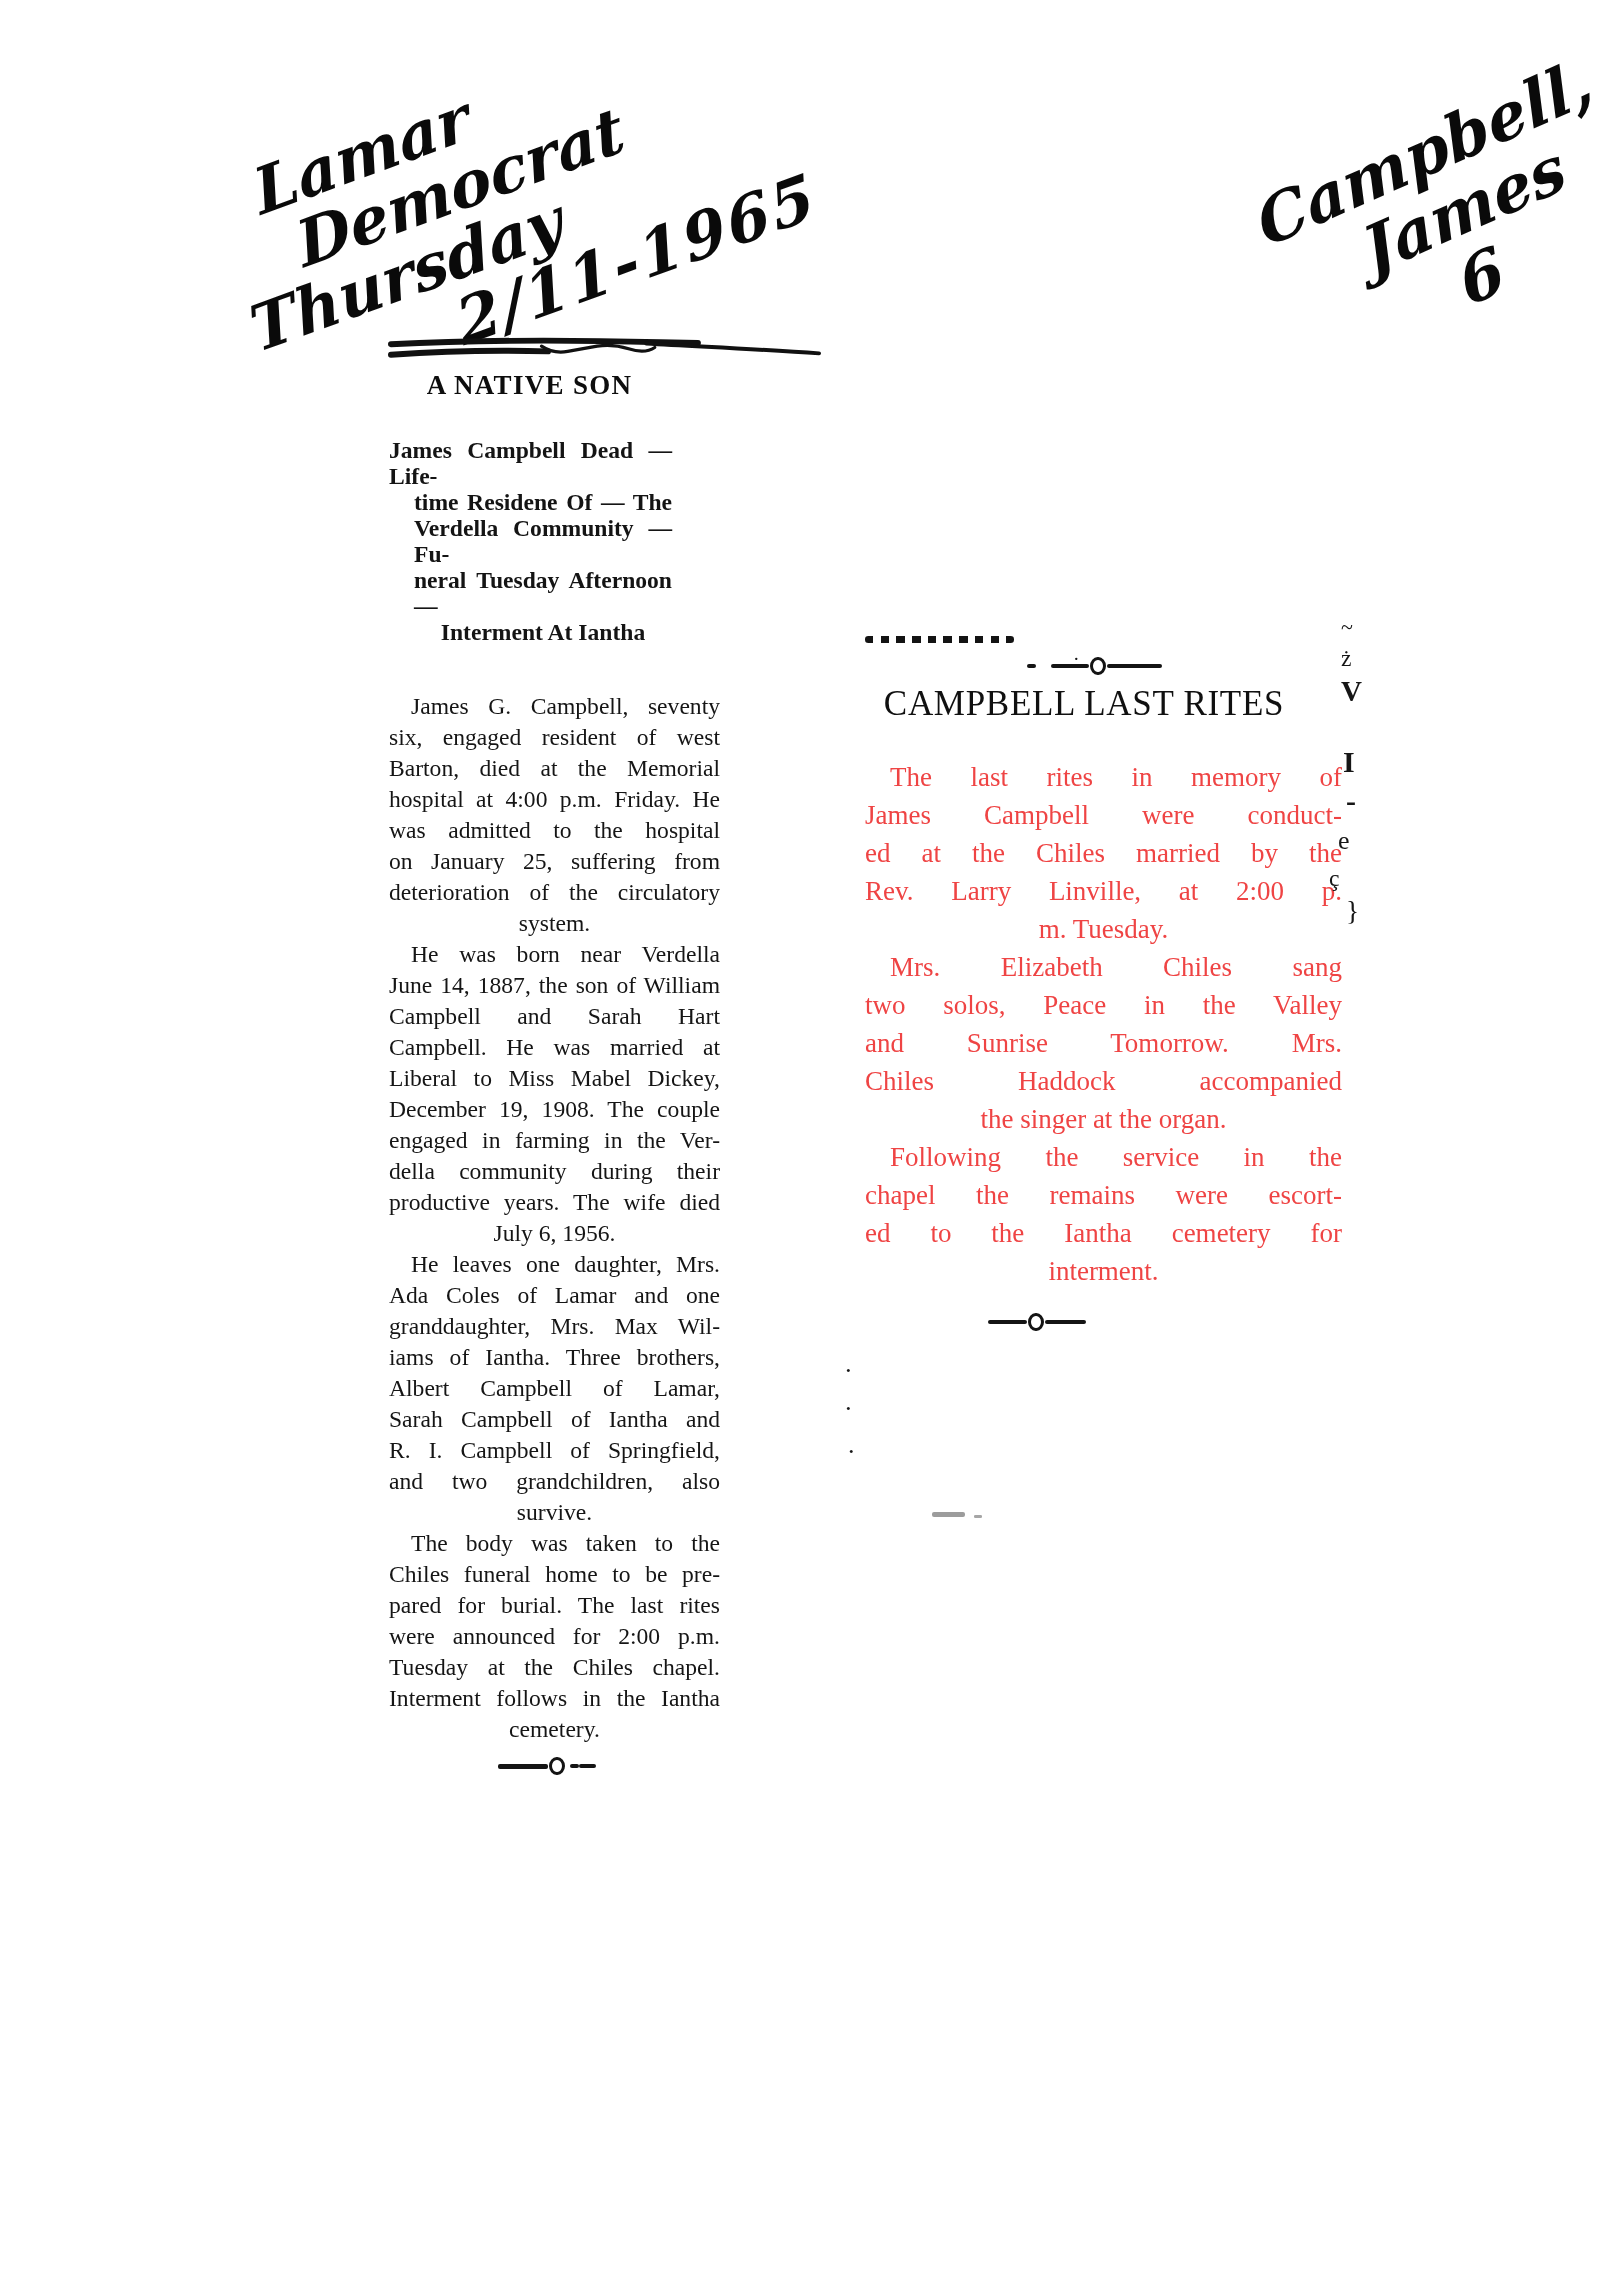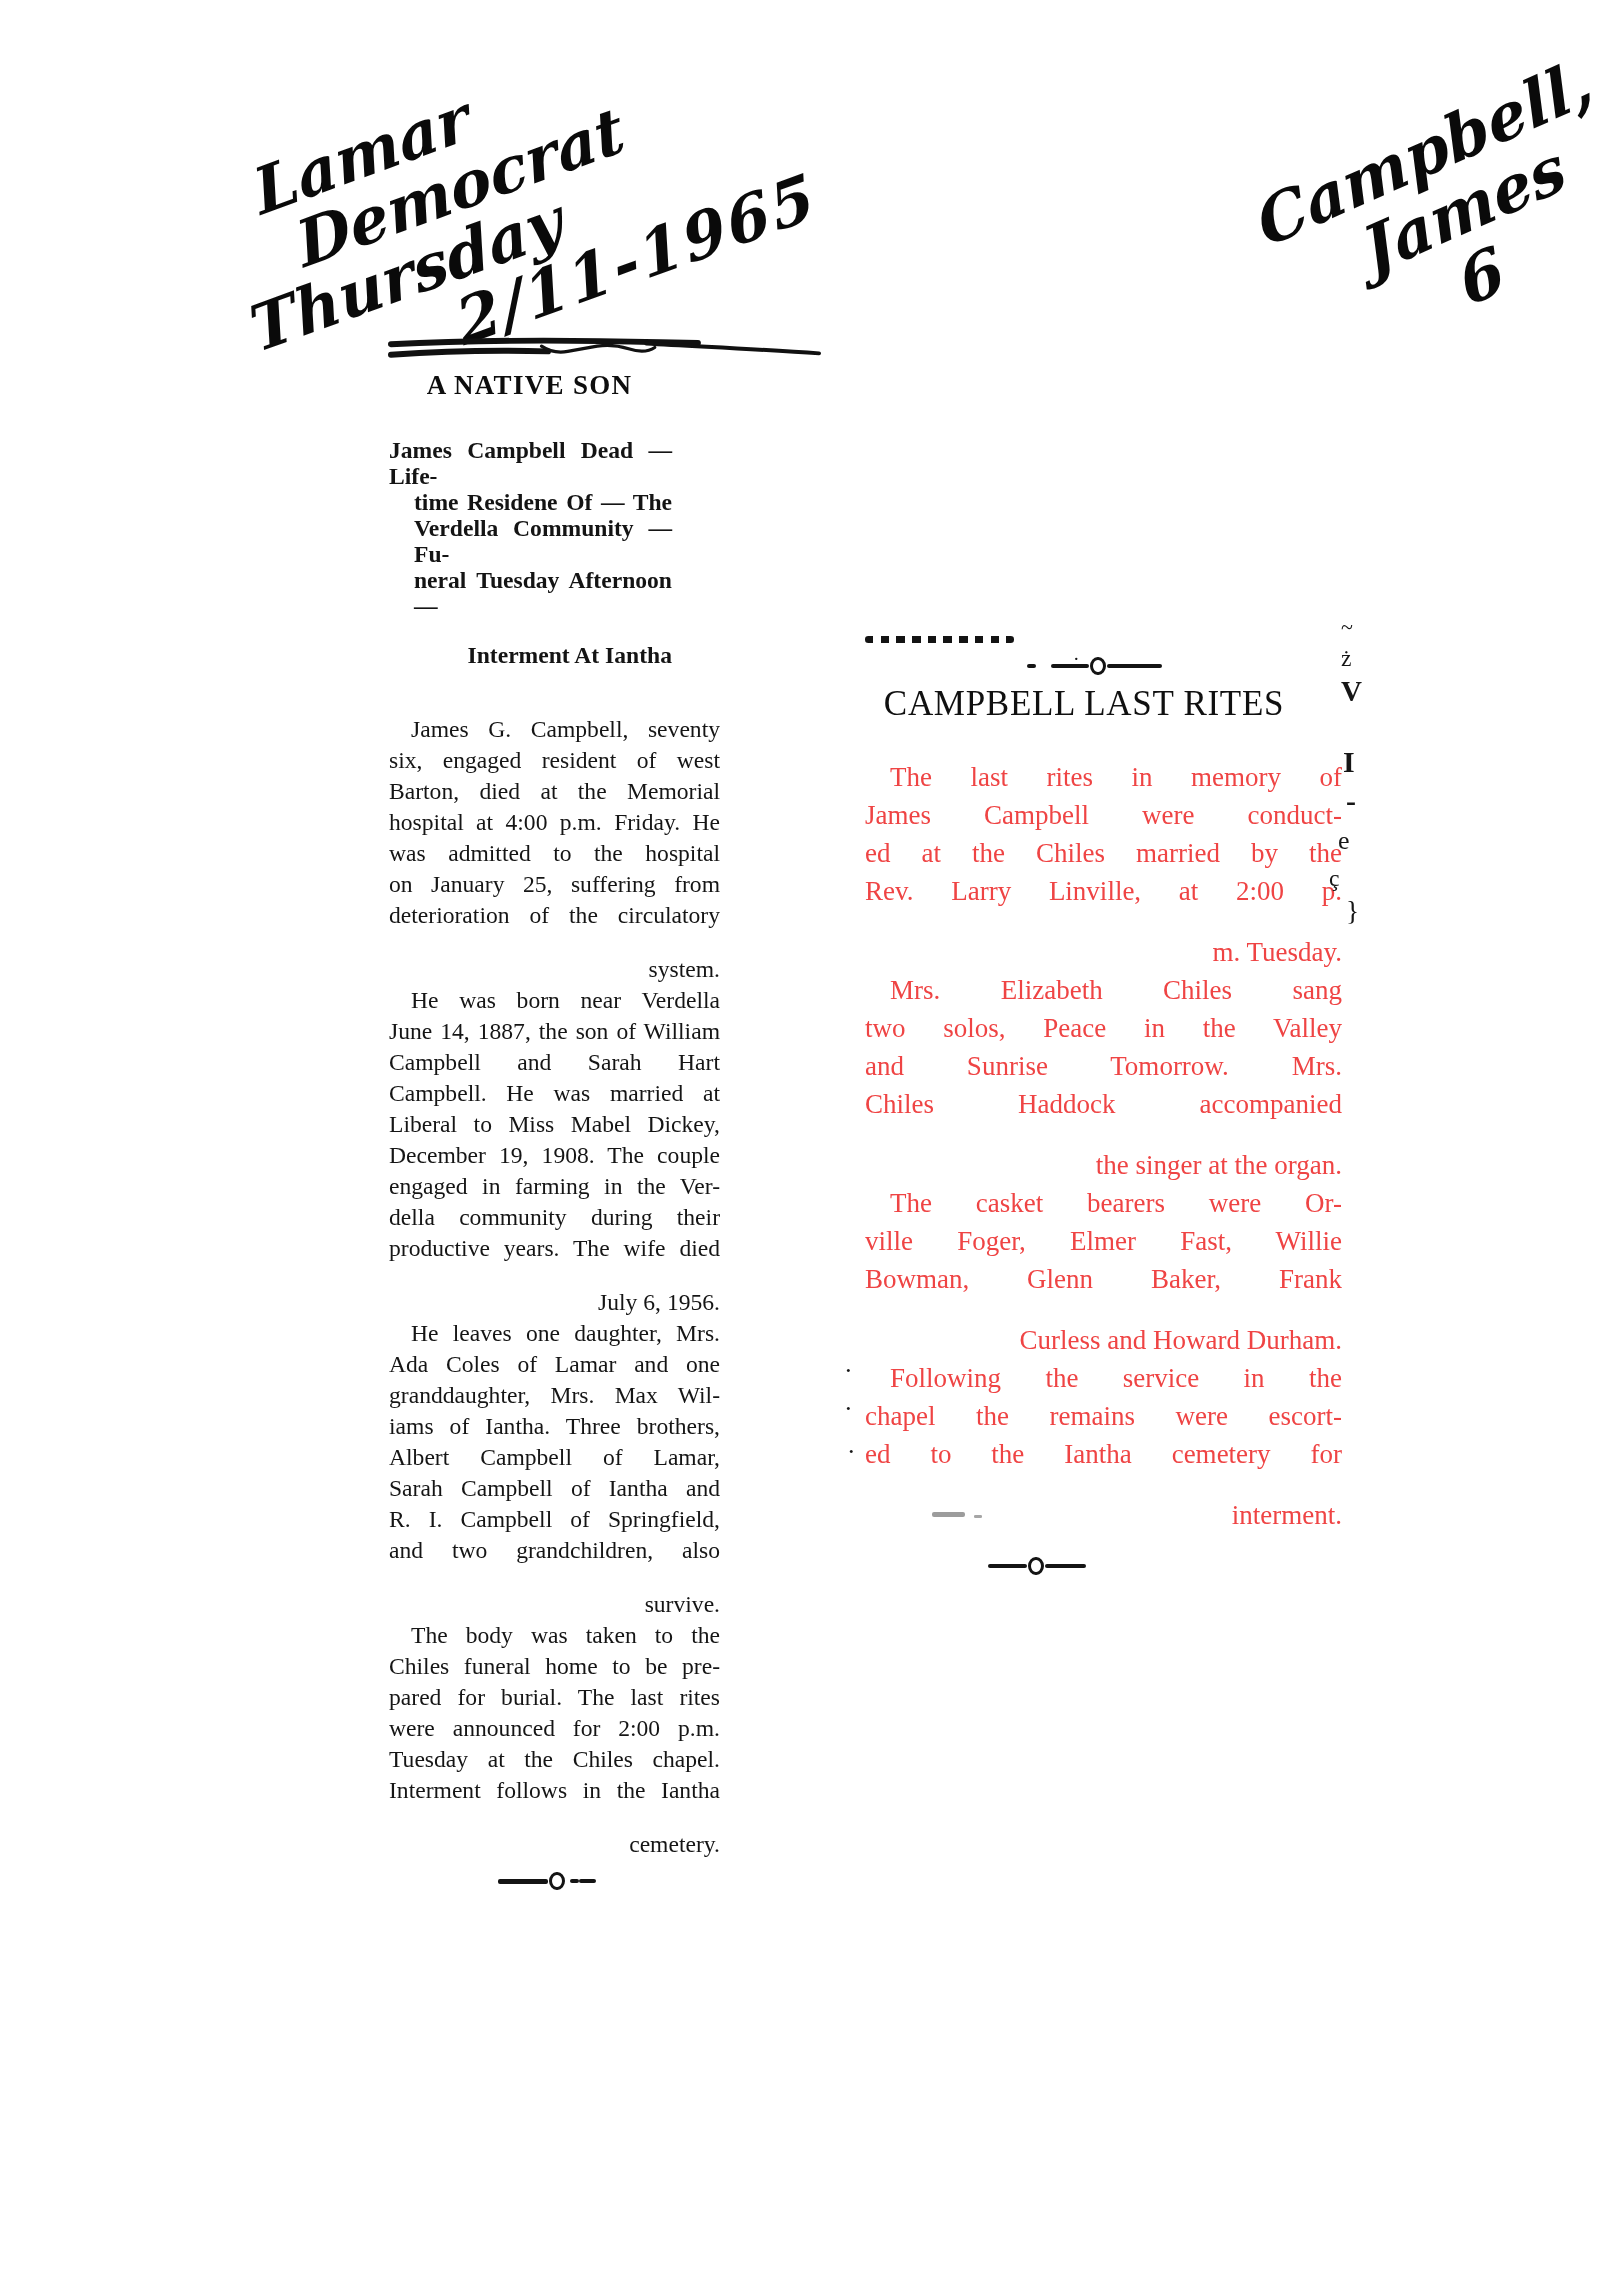--- a/index.html
+++ b/index.html
@@ -20,21 +20,21 @@
   .hw-tl .i2{margin-left:47px}
   .hw-tl .i3{margin-left:250px;letter-spacing:2.6px}
   .hw-tr{left:1249px;top:194px;font-size:64px;line-height:68px;transform:rotate(-24deg) skewX(-6deg);}
   .hw-tr .i0{margin-left:0}
   .hw-tr .i1{margin-left:93px}
   .hw-tr .i2{margin-left:175px}
 
   
   .line{min-height:1em;}
   .line.just{text-align:justify;text-align-last:justify;}
-  .line.last{text-align:right;margin-top:23px;}
+  .line.last{text-align:center;}
 
   
   .col-left{position:absolute;left:389px;top:337px;width:331px;}
   .rule-svg{display:block;width:432px;height:23.6px;overflow:visible;}
   .headline-1{
     width:281px;margin:9.2px 0 0 0;text-align:center;
     font-size:27px;line-height:30px;font-weight:700;letter-spacing:1.3px;color:#0d0d0d;
   }
   .subhead{width:283px;margin-top:37px;font-size:23.6px;line-height:26px;font-weight:700;color:#141414;}
   .subhead .line{padding-left:25px;}
@@ -177,26 +177,20 @@
         <div class="line last">m. Tuesday.</div>
       </div>
     <div class="para">
         <div class="line just">Mrs. Elizabeth Chiles sang</div>
         <div class="line just">two solos, Peace in the Valley</div>
         <div class="line just">and Sunrise Tomorrow. Mrs.</div>
         <div class="line just">Chiles Haddock accompanied</div>
         <div class="line last">the singer at the organ.</div>
       </div>
     <div class="para">
-        <div class="line just">The casket bearers were Or-</div>
-        <div class="line just">ville Foger, Elmer Fast, Willie</div>
-        <div class="line just">Bowman, Glenn Baker, Frank</div>
-        <div class="line last">Curless and Howard Durham.</div>
-      </div>
-    <div class="para">
         <div class="line just">Following the service in the</div>
         <div class="line just">chapel the remains were escort-</div>
         <div class="line just">ed to the Iantha cemetery for</div>
         <div class="line last">interment.</div>
       </div>
   </div>
   <div class="odiv odiv-bot">
     <span class="bar b1"></span>
     <span class="oring"></span>
     <span class="bar b2"></span>

